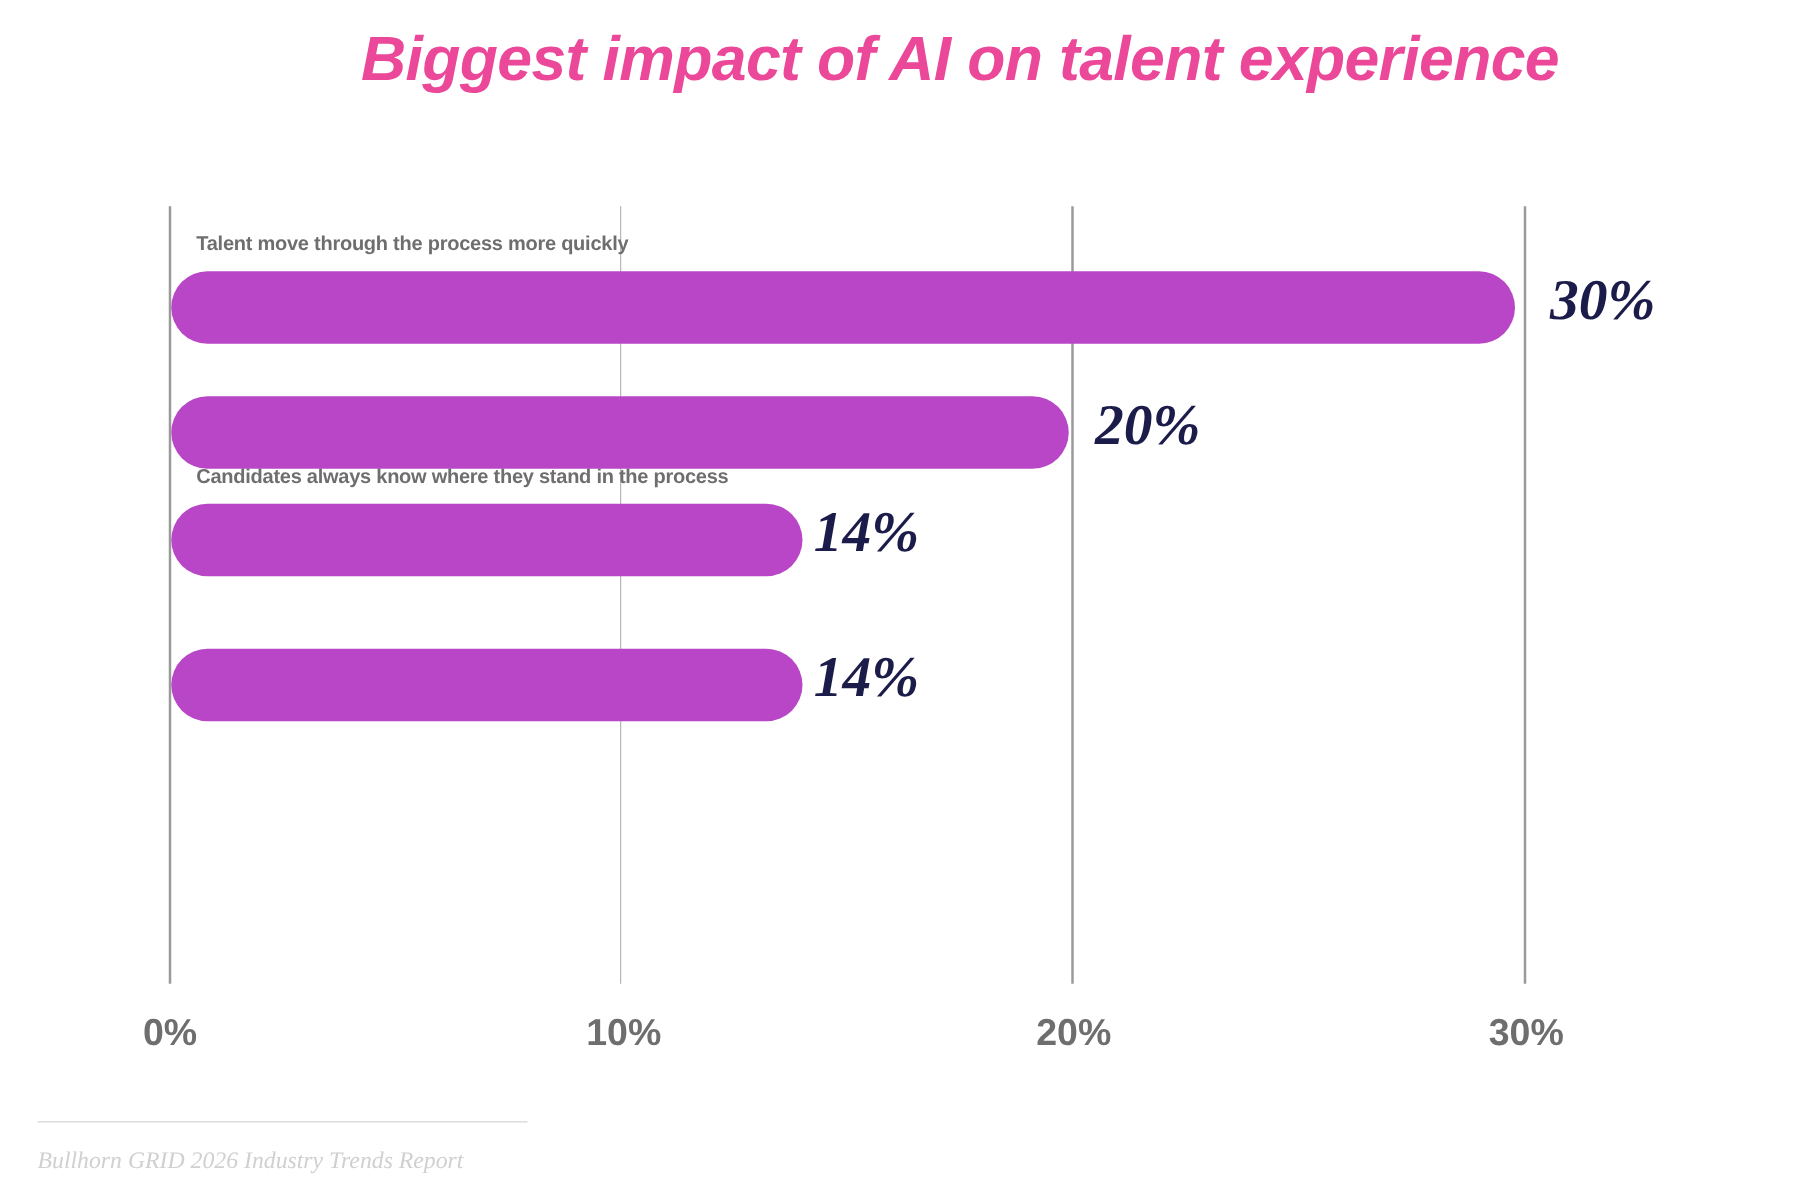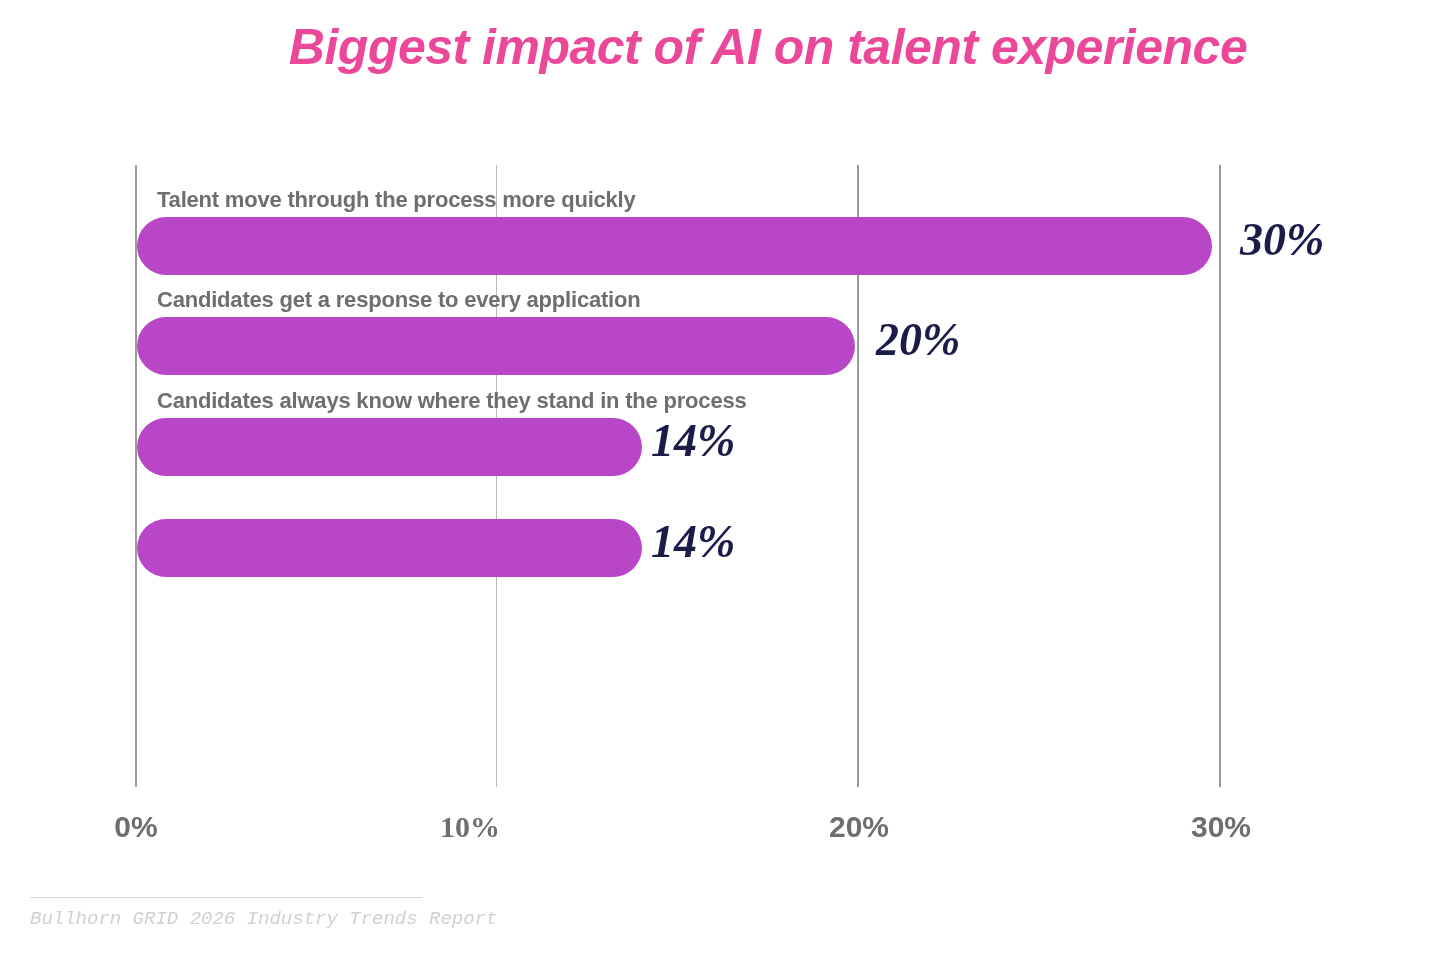--- a/index.html
+++ b/index.html
@@ -68,21 +68,21 @@
     position: absolute;
     left: 0;
     width: 100%;
     height: 100px;
   }
   .bar-label {
     position: absolute;
     left: 22px;
     top: 22px;
     font-family: "Liberation Sans", sans-serif;
-    font-size: 22px;
+    font-size: 16px;
     font-weight: bold;
     color: #6e6e6e;
     letter-spacing: -0.2px;
     white-space: nowrap;
   }
   .bar-track {
     position: absolute;
     left: 2px;
     top: 52px;
     height: 58px;
@@ -128,22 +128,22 @@
     left: 30px;
     top: 897px;
     width: 392px;
   }
   #footer-rule {
     width: 392px;
     height: 1px;
     background: #d5d5d5;
   }
   #footer-text {
-    margin-top: 10px;
-    font-family: Liberation Mono, monospace;
+    margin-top: 20px;
+    font-family: Liberation Serif, serif;
     font-size: 19px;
     font-style: italic;
     color: #d0d0d0;
     white-space: nowrap;
   }
 </style>
 </head>
 <body>
 
 <div id="chart-title">Biggest impact of AI on talent experience</div>
@@ -157,48 +157,47 @@
 
   <div class="bar-row" style="top:0px;">
     <div class="bar-label">Talent move through the process more quickly</div>
     <div class="bar-track">
       <div class="bar-fill" style="width:1075px;"></div>
     </div>
     <div class="bar-value" style="left:1105px;">30%</div>
   </div>
 
   <div class="bar-row" style="top:100px;">
-    <div class="bar-label">Candidates get a response to every application</div>
     <div class="bar-track">
       <div class="bar-fill" style="width:718px;"></div>
     </div>
     <div class="bar-value" style="left:741px;">20%</div>
   </div>
 
-  <div class="bar-row" style="top:201px;">
+  <div class="bar-row" style="top:186px;">
     <div class="bar-label">Candidates always know where they stand in the process</div>
     <div class="bar-track">
       <div class="bar-fill" style="width:505px;"></div>
     </div>
     <div class="bar-value" style="left:516px;">14%</div>
   </div>
 
   <div class="bar-row" style="top:302px;">
     <div class="bar-track">
       <div class="bar-fill" style="width:505px;"></div>
     </div>
     <div class="bar-value" style="left:516px;">14%</div>
   </div>
 
 
 </div>
 
 <div id="x-axis">
   <div class="x-tick" style="left:136px;">0%</div>
-  <div class="x-tick" style="left:470px;font-family:Liberation Serif, serif;">10%</div>
+  <div class="x-tick" style="left:499px;">10%</div>
   <div class="x-tick" style="left:859px;">20%</div>
   <div class="x-tick" style="left:1221px;">30%</div>
 </div>
 
 <div id="footer">
   <div id="footer-rule"></div>
   <div id="footer-text">Bullhorn GRID 2026 Industry Trends Report</div>
 </div>
 
 </body></html>

